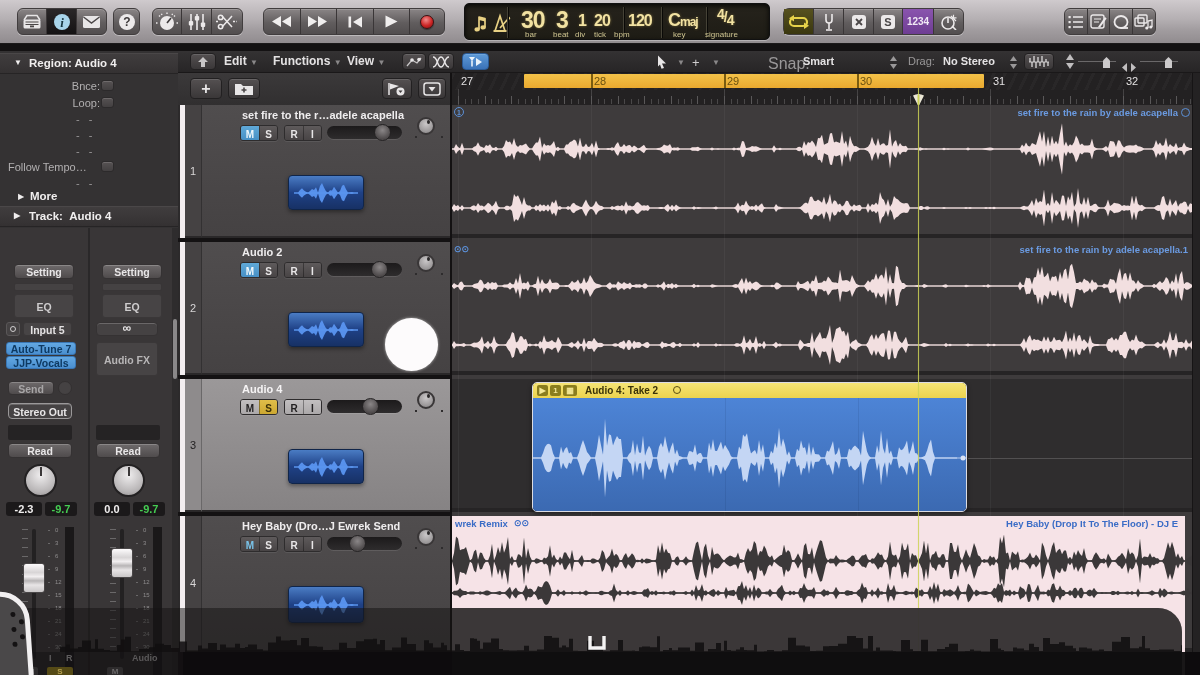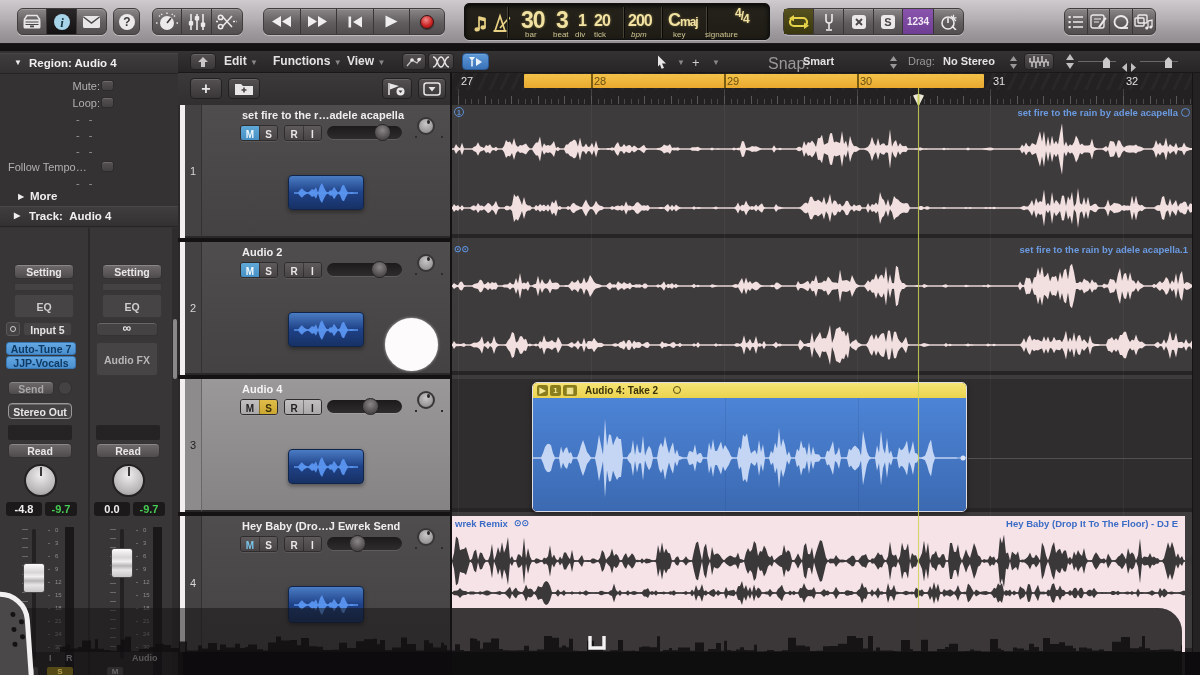--- a/index.html
+++ b/index.html
@@ -222,25 +222,25 @@
     <div class="lcdsep" style="left:196px;"></div>
     <div class="lcdsep" style="left:241px;"></div>
     <div class="lcdnum" style="left:56px; top:3px; font-size:23px;">30</div>
     <div class="lcdlab" style="left:60px; top:26px;">bar</div>
     <div class="lcdnum" style="left:91px; top:3px; font-size:23px;">3</div>
     <div class="lcdlab" style="left:88px; top:26px;">beat</div>
     <div class="lcdnum" style="left:113px; top:8px; font-size:16px;">1</div>
     <div class="lcdlab" style="left:110px; top:26px;">div</div>
     <div class="lcdnum" style="left:129px; top:8px; font-size:16px;">20</div>
     <div class="lcdlab" style="left:129px; top:26px;">tick</div>
-    <div class="lcdnum" style="left:163px; top:8px; font-size:16px;">200</div>
-    <div class="lcdlab" style="left:166px; top:26px;font-style:italic;">bpm</div>
+    <div class="lcdnum" style="left:163px; top:8px; font-size:16px;">120</div>
+    <div class="lcdlab" style="left:149px; top:26px;">bpm</div>
     <div class="lcdnum" style="left:203px; top:6px; font-size:18px;">C<span style="font-size:12px;">maj</span></div>
     <div class="lcdlab" style="left:208px; top:26px;">key</div>
-    <div class="lcdnum" style="left:252px; top:5px; font-size:12px;margin-left:18px;"><span style="position:relative;top:-3px;">4</span>/<span style="position:relative;top:3px;">4</span></div>
+    <div class="lcdnum" style="left:252px; top:5px; font-size:14px;"><span style="position:relative;top:-3px;">4</span>/<span style="position:relative;top:3px;">4</span></div>
     <div class="lcdlab" style="left:240px; top:26px;">signature</div>
   </div>
 
   <div class="tbgroup" style="left:783px; width:181px;">
     <div class="tbtn" style="width:30px;background:linear-gradient(#56511f,#3a370f);">
           <svg width="22" height="14" viewBox="0 0 22 14">
             <g fill="none" stroke="#e6d34a" stroke-width="2.2">
               <path d="M6,3 h9 a4,4 0 0 1 0,8 h-9 a4,4 0 0 1 0,-8"></path>
             </g>
             <polygon points="6,0 6,6.5 1,3.2" fill="#e6d34a"></polygon>
@@ -550,21 +550,21 @@
         <path d="M1,1.5 Q6.5,-1.5 12,1.5 L7.5,10.5 Q6.5,12 5.5,10.5 Z" fill="#ece7d6"></path>
         <path d="M6.5,1 L6.5,11" stroke="#c2c552" stroke-width="1.8"></path>
       </svg>
 </div>
 
 <div id="inspector" class="abs">
   <div class="ihead" style="top:2px;">
         <span style="position:absolute;left:14px;top:4px;font-size:8px;">▼</span>
         <span style="position:absolute;left:29px;top:3px;">Region: Audio 4</span>
       </div>
-  <div class="ilab" style="right:78px; top:29px;">Mute:</div>
+  <div class="ilab" style="right:78px; top:29px;">Bnce:</div>
       <div class="chk" style="left:101px; top:29px;"></div>
   <div class="ilab" style="right:78px; top:46px;">Loop:</div>
       <div class="chk" style="left:101px; top:46px;"></div>
   <div class="dash" style="left:76px; top:62px;">- -</div>
   <div class="dash" style="left:76px; top:78px;">- -</div>
   <div class="dash" style="left:76px; top:94px;">- -</div>
   <div class="ilab" style="left:8px; top:110px; text-align:left;">Follow Tempo…</div>
       <div class="chk" style="left:101px; top:110px;"></div>
   <div class="dash" style="left:76px; top:126px;">- -</div>
   <div style="position:absolute; left:18px; top:141px; color:#f0eeee; font-size:8px;">▶</div>
@@ -588,21 +588,21 @@
   <div class="bluebtn" style="left:6px; top:291px; width:70px; height:13px; line-height:13px;">Auto-Tune 7</div>
   <div class="bluebtn" style="left:6px; top:305px; width:70px; height:13px; line-height:13px;">JJP-Vocals</div>
   <div class="stripbtn" style="left:8px; top:330px; width:46px; height:14px; line-height:14px; color:#a8a6a7;">Send</div>
   <div style="position:absolute; left:58px; top:330px; width:14px; height:14px; border-radius:50%; background:#454243; border:1px solid #333031;"></div>
   <div class="stripbtn" style="left:8px; top:352px; width:64px; height:16px; line-height:16px; background:#454243; border:1px solid #9a9899; border-radius:4px; font-size:10.5px;">Stereo Out</div>
   <div style="position:absolute; left:8px; top:374px; width:64px; height:15px; background:#252324; border-radius:2px;"></div>
   <div class="stripbtn" style="left:8px; top:392px; width:64px; height:15px; line-height:15px;">Read</div>
   <div style="position:absolute; left:24px; top:413px; width:33px; height:33px; border-radius:50%; background:radial-gradient(circle at 50% 32%, #efedee, #b8b5b6 68%, #8e8b8c); border:2px solid #232122;">
         <div style="position:absolute; left:14px; top:1px; width:2px; height:9px; background:#3a3738;"></div>
       </div>
-  <div class="valbox" style="left:6px; top:451px; width:36px; color:#f0eeee;">-4.8</div>
+  <div class="valbox" style="left:6px; top:451px; width:36px; color:#f0eeee;">-2.3</div>
   <div class="valbox" style="left:45px; top:451px; width:32px; color:#45cc52;">-9.7</div>
   <div class="stripbtn" style="left:102px; top:213px; width:60px; height:15px; line-height:15px;">Setting</div>
   <div style="position:absolute; left:102px; top:232px; width:60px; height:8px; background:#45424a; background:#454243; border:1px solid #383536; border-radius:2px;"></div>
   <div class="slotbox" style="left:102px; top:243px; width:60px; height:24px; line-height:24px;">EQ</div>
   <div class="stripbtn" style="left:96px; top:271px; width:62px; height:14px; line-height:11px; background:#454243; font-size:12px;">∞</div>
   <div class="slotbox" style="left:96px; top:291px; width:62px; height:34px; line-height:34px; color:#b8b6b7;">Audio FX</div>
   <div style="position:absolute; left:96px; top:374px; width:64px; height:15px; background:#252324; border-radius:2px;"></div>
   <div class="stripbtn" style="left:96px; top:392px; width:64px; height:15px; line-height:15px;">Read</div>
   <div style="position:absolute; left:112px; top:413px; width:33px; height:33px; border-radius:50%; background:radial-gradient(circle at 50% 32%, #efedee, #b8b5b6 68%, #8e8b8c); border:2px solid #232122;">
         <div style="position:absolute; left:14px; top:1px; width:2px; height:9px; background:#3a3738;"></div>

